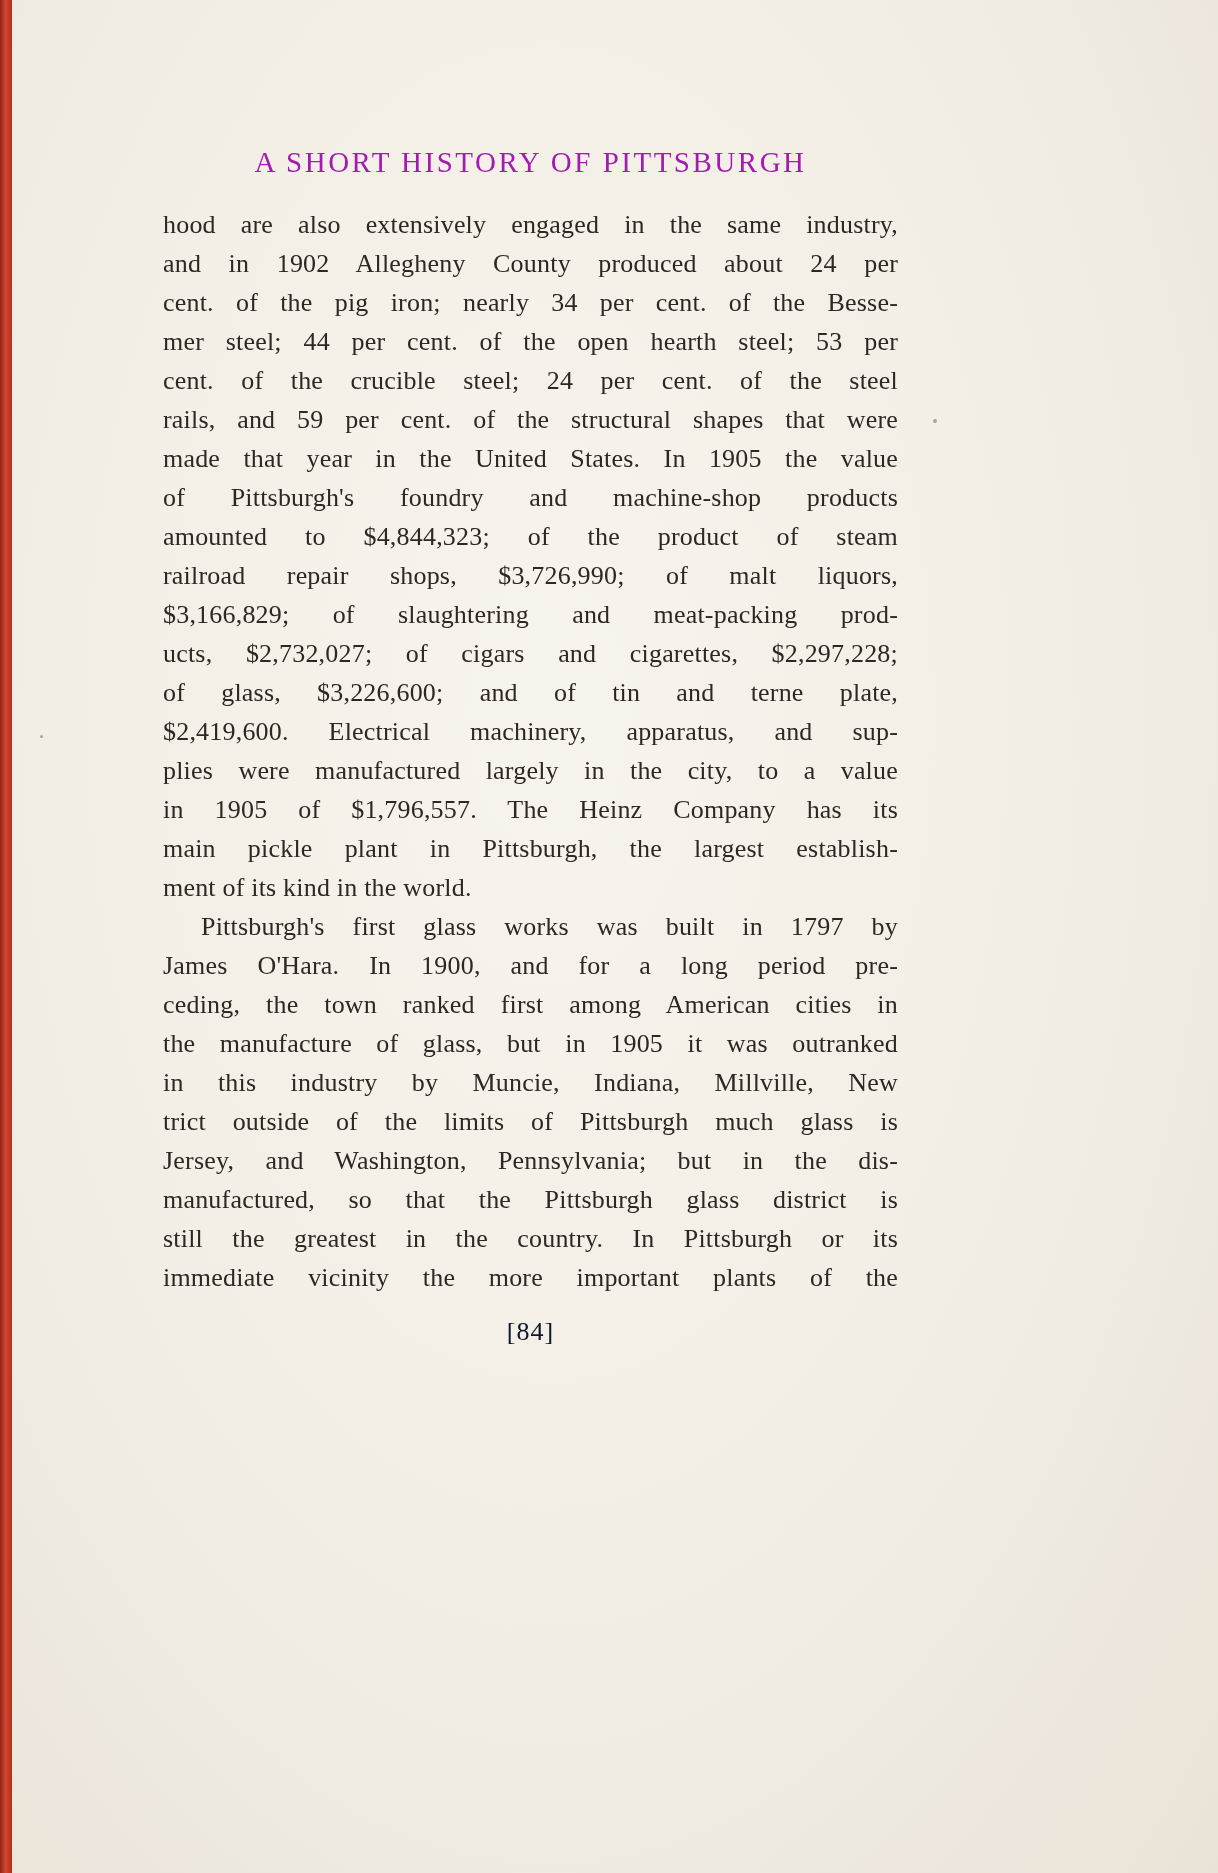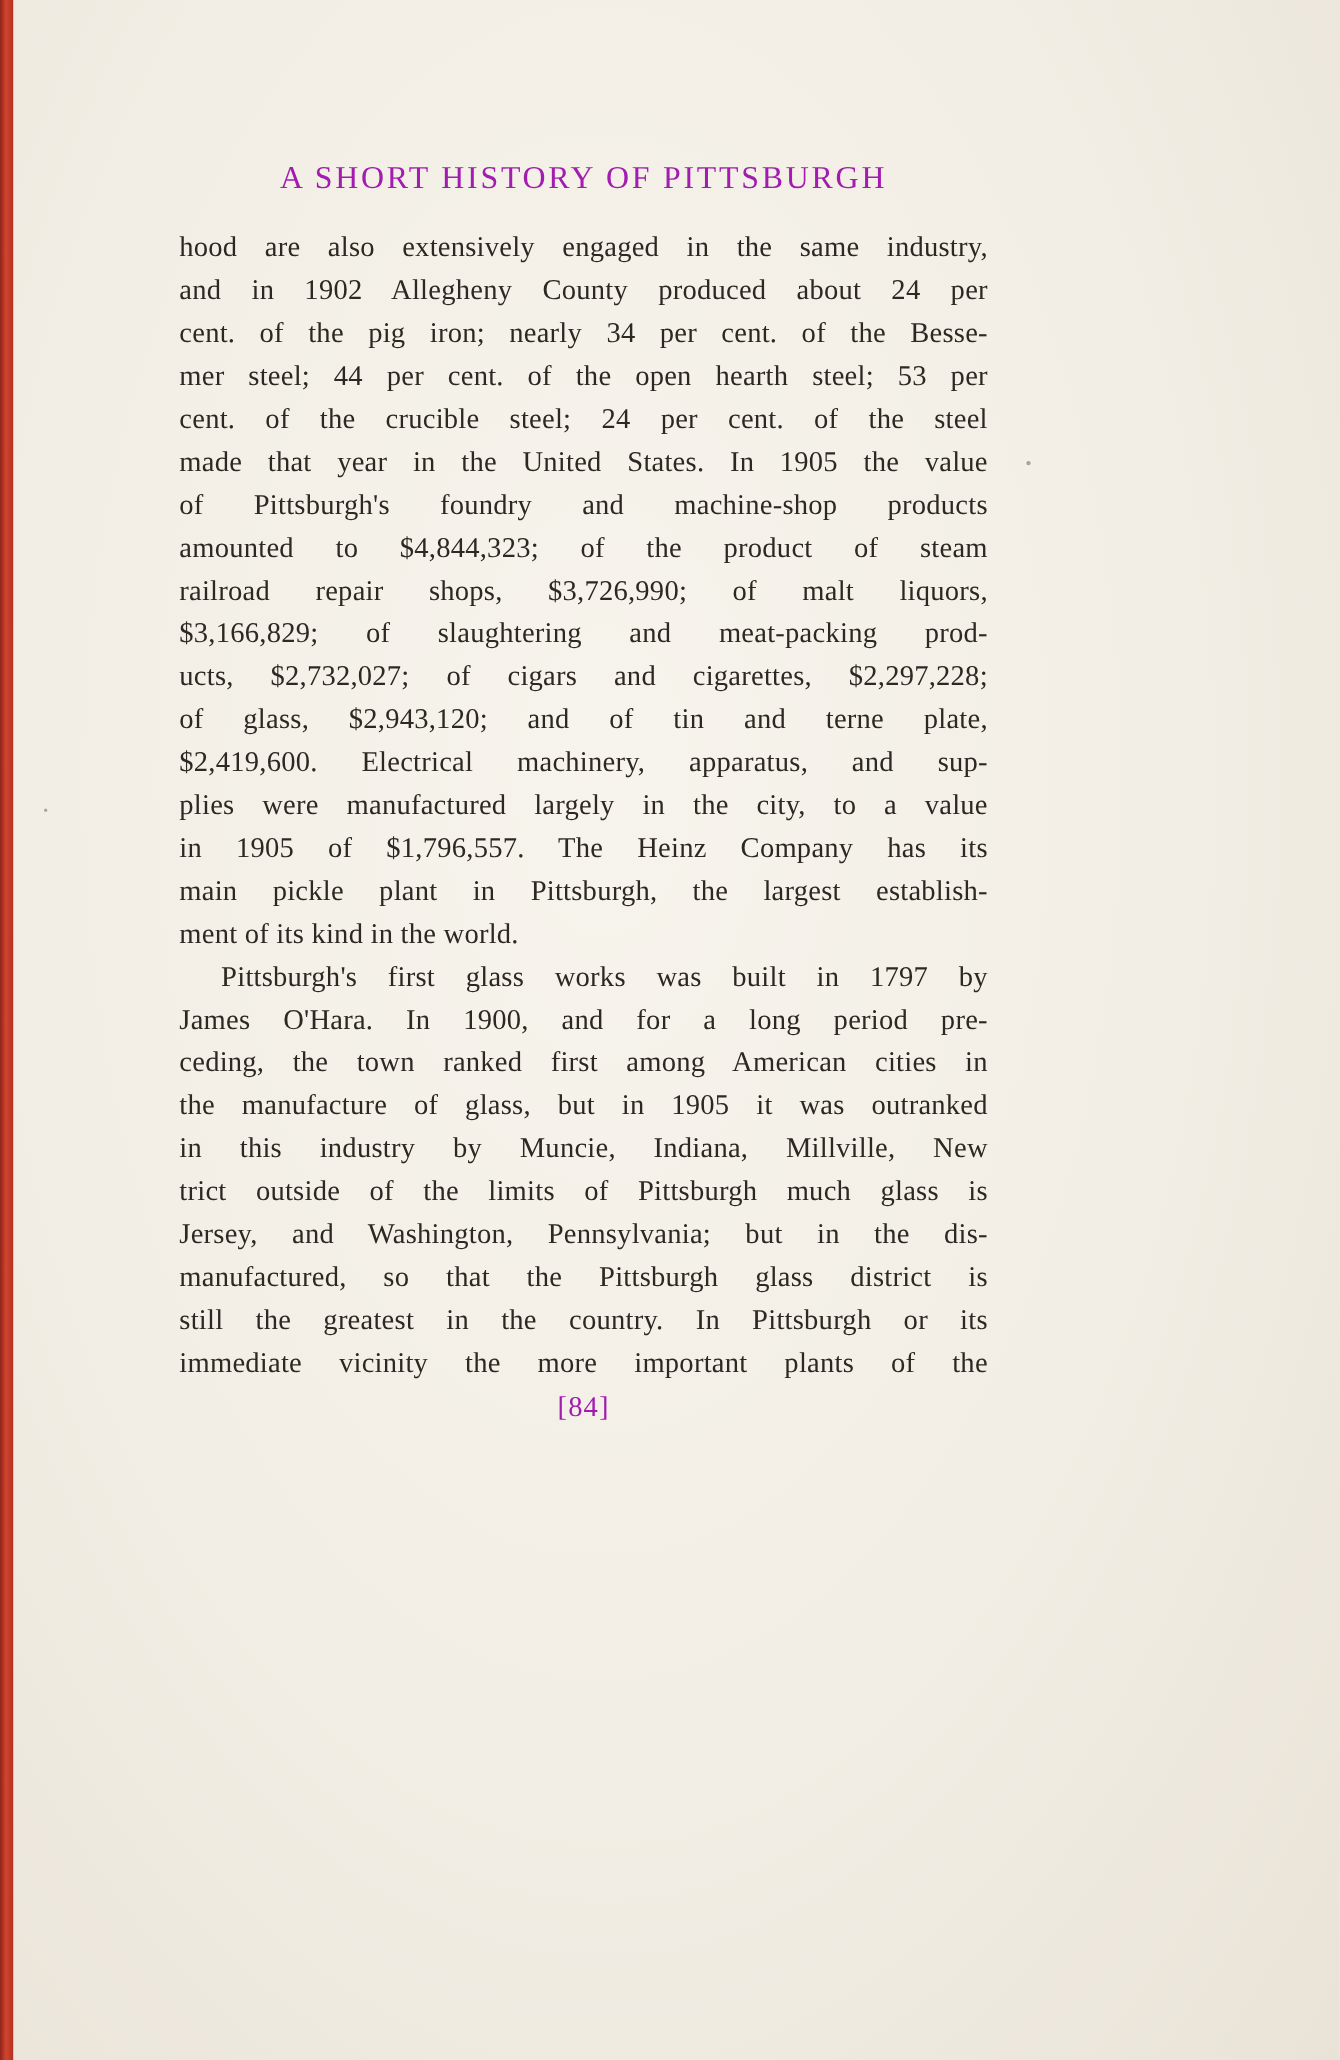--- a/index.html
+++ b/index.html
@@ -44,23 +44,23 @@
     line-height: 39px;
     text-align: justify;
     text-align-last: justify;
     letter-spacing: 0.2px;
   }
   .line.indent { text-indent: 38px; }
   .line.flush { text-align-last: left; }
   .page-number {
     text-align: center;
     font-size: 26px;
-    margin-top: 6px;
+    margin-top: 20px;
     letter-spacing: 1px;
-    color: #a21caf;
+    color: #0f172a;
   }
   .speck {
     position: absolute;
     background: #8a837a;
     border-radius: 50%;
     opacity: 0.7;
   }
   .speck-1 { left: 933px; top: 419px; width: 4px; height: 4px; }
   .speck-2 { left: 40px; top: 735px; width: 3px; height: 3px; }
 </style>
@@ -73,27 +73,28 @@
 <div class="speck speck-2"></div>
 
 <div class="text-block">
   <h1 class="title">A SHORT HISTORY OF PITTSBURGH</h1>
   <div class="body-text">
       <div class="line">hood are also extensively engaged in the same industry,</div>
       <div class="line">and in 1902 Allegheny County produced about 24 per</div>
       <div class="line">cent. of the pig iron; nearly 34 per cent. of the Besse-</div>
       <div class="line">mer steel; 44 per cent. of the open hearth steel; 53 per</div>
       <div class="line">cent. of the crucible steel; 24 per cent. of the steel</div>
+      <div class="line">rails, and 59 per cent. of the structural shapes that were</div>
       <div class="line">made that year in the United States.  In 1905 the value</div>
       <div class="line">of Pittsburgh's foundry and machine-shop products</div>
       <div class="line">amounted to $4,844,323; of the product of steam</div>
       <div class="line">railroad repair shops, $3,726,990; of malt liquors,</div>
       <div class="line">$3,166,829; of slaughtering and meat-packing prod-</div>
       <div class="line">ucts, $2,732,027; of cigars and cigarettes, $2,297,228;</div>
-      <div class="line">of glass, $2,943,120; and of tin and terne plate,</div>
+      <div class="line">of glass, $3,226,600; and of tin and terne plate,</div>
       <div class="line">$2,419,600.  Electrical machinery, apparatus, and sup-</div>
       <div class="line">plies were manufactured largely in the city, to a value</div>
       <div class="line">in 1905 of $1,796,557.  The Heinz Company has its</div>
       <div class="line">main pickle plant in Pittsburgh, the largest establish-</div>
       <div class="line flush">ment of its kind in the world.</div>
       <div class="line indent">Pittsburgh's first glass works was built in 1797 by</div>
       <div class="line">James O'Hara.  In 1900, and for a long period pre-</div>
       <div class="line">ceding, the town ranked first among American cities in</div>
       <div class="line">the manufacture of glass, but in 1905 it was outranked</div>
       <div class="line">in this industry by Muncie, Indiana, Millville, New</div>

